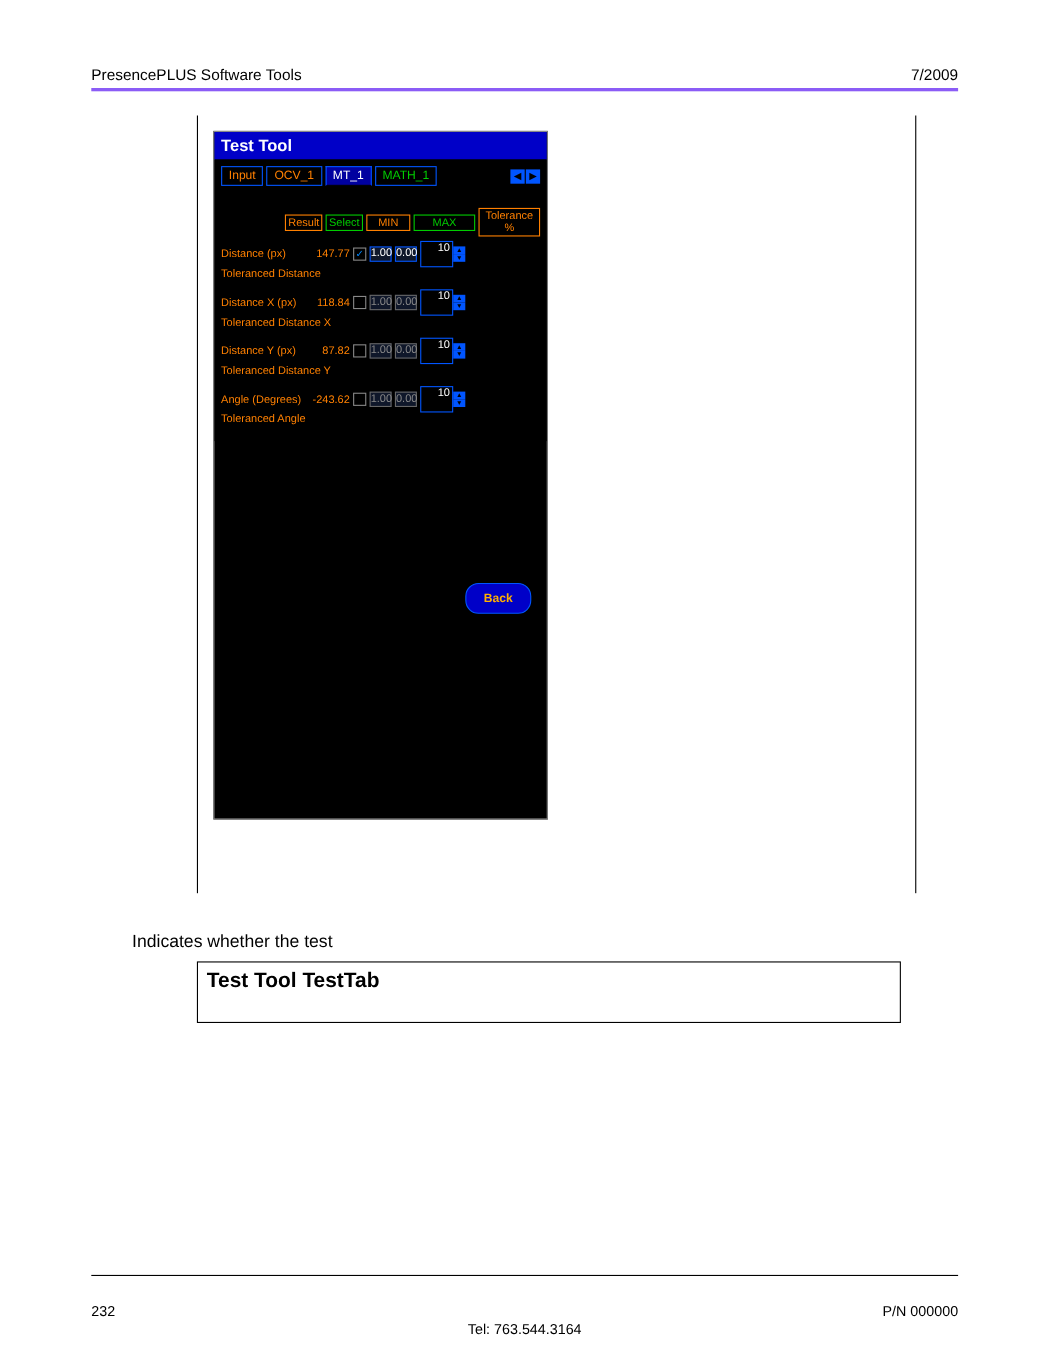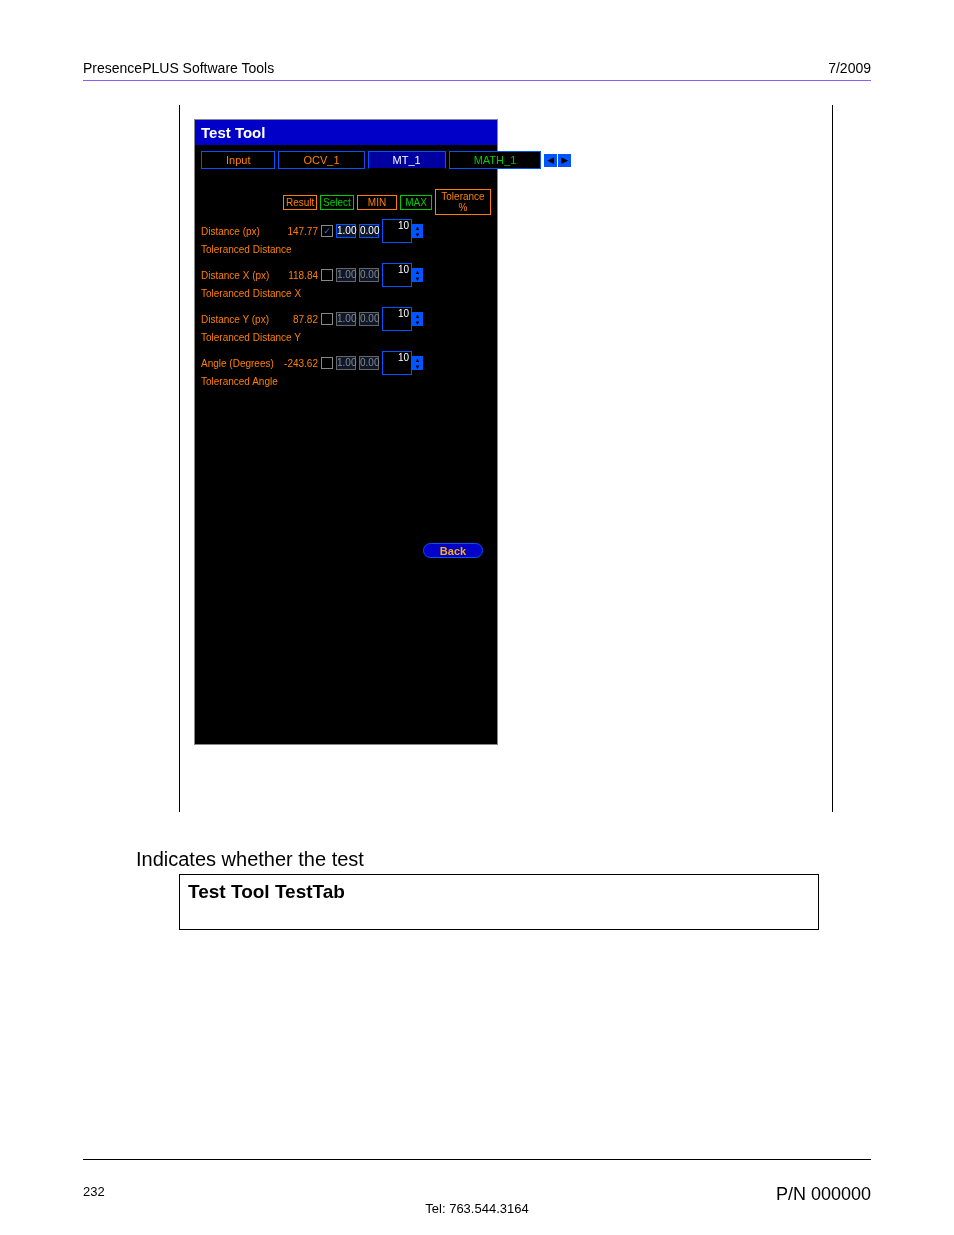--- a/index.html
+++ b/index.html
@@ -8,21 +8,21 @@
     height: 1235px;
     background: #fff;
     font-family: Arial, Helvetica, sans-serif;
     position: relative;
     font-size: 14px;
     color: #000;
   }
   .header-bar {
     position: absolute;
     top: 60px; left: 83px; right: 83px;
-    border-bottom: 1px solid #8b5cf6;
+    border-bottom: 3px solid #8b5cf6;
     padding-bottom: 4px;
     display: flex;
     justify-content: space-between;
     font-size: 14px;
   }
   .screenshot-frame-outer {
     position: absolute;
     top: 105px;
     left: 179px;
     width: 654px;
@@ -52,21 +52,21 @@
     padding: 6px;
   }
   .tab-row {
     display: flex;
     align-items: center;
     gap: 3px;
   }
   .tab {
     border: 1px solid #0055ff;
     color: #ff8000;
-    padding: 2px 24px;
+    padding: 2px 6px;
     background: #000;
     font-size: 11px;
     cursor: pointer;
     position: relative;
   }
   .tab.green { color: #00cc00; }
   .tab.active { background: #0000a0; color: #fff; border-bottom-color: #000;}
   .tab-scroll {
     margin-left: auto;
     display: flex;
@@ -91,21 +91,21 @@
   }
   .col-h {
     border: 1px solid #ff8000;
     color: #ff8000;
     text-align: center;
     padding: 1px 2px;
   }
   .col-h.result { width: 34px; border-color: #ff8000; }
   .col-h.select { width: 34px; border-color: #00cc00; color: #00cc00; }
   .col-h.min    { width: 40px; }
-  .col-h.max    { width: 32px; border-color: #00cc00; color: #00cc00; }
+  .col-h.max    { width: 56px; border-color: #00cc00; color: #00cc00; }
   .col-h.tol    { width: 56px; }
   .data-row {
     display: flex;
     align-items: center;
     gap: 3px;
     margin-top: 4px;
     font-size: 10px;
   }
   .row-label { color: #ff8000; width: 78px; }
   .row-result { color: #ff8000; width: 36px; text-align: right; }
@@ -149,35 +149,35 @@
     color: #000;
     display: flex; align-items: center; justify-content: center;
     cursor: pointer;
   }
   .tol-wrap { display: flex; align-items: center; }
   .sub-label { color: #ff8000; font-size: 10px; margin-top: 1px; margin-bottom: 8px; }
   .back-btn {
     position: absolute;
     bottom: 186px;
     right: 14px;
-    width: 60px; height: 15px;
+    width: 60px; height: 28px;
     background: #0000c8;
     color: #ffb000;
     border: 1px solid #0055ff;
     border-radius: 12px;
     font-size: 11px;
     font-weight: bold;
     display: flex; align-items: center; justify-content: center;
     cursor: pointer;
   }
   .caption1 {
     position: absolute;
     top: 848px;
-    left: 136px;
-    font-size: 20px;
+    left: 120px;
+    font-size: 16px;
   }
   .sub-box {
     position: absolute;
     top: 874px;
     left: 179px;
     width: 640px;
     height: 56px;
     border: 1px solid #000;
   }
   .sub-box-title {
@@ -203,21 +203,21 @@
     top: 1184px;
     left: 0; right: 0;
     text-align: center;
     font-size: 13px;
     line-height: 1.3;
   }
   .footer-pn {
     position: absolute;
     top: 1184px;
     right: 83px;
-    font-size: 18px;
+    font-size: 13px;
   }
 </style>
 </head>
 <body>
 
 <div class="header-bar">
   <span>PresencePLUS Software Tools</span>
   <span>7/2009</span>
 </div>
 

